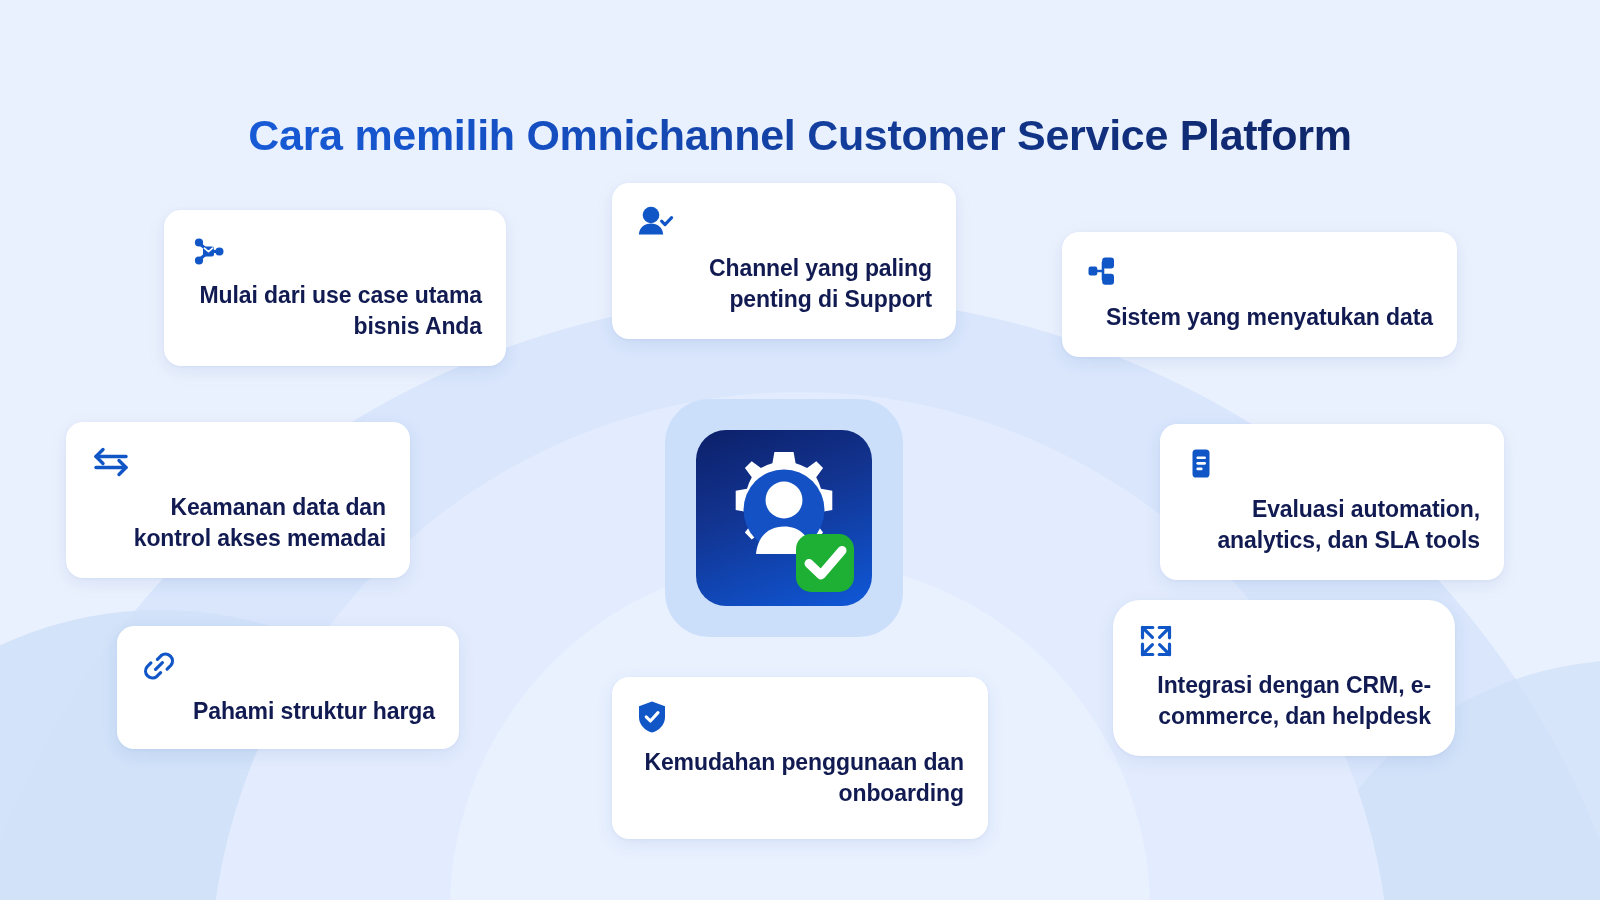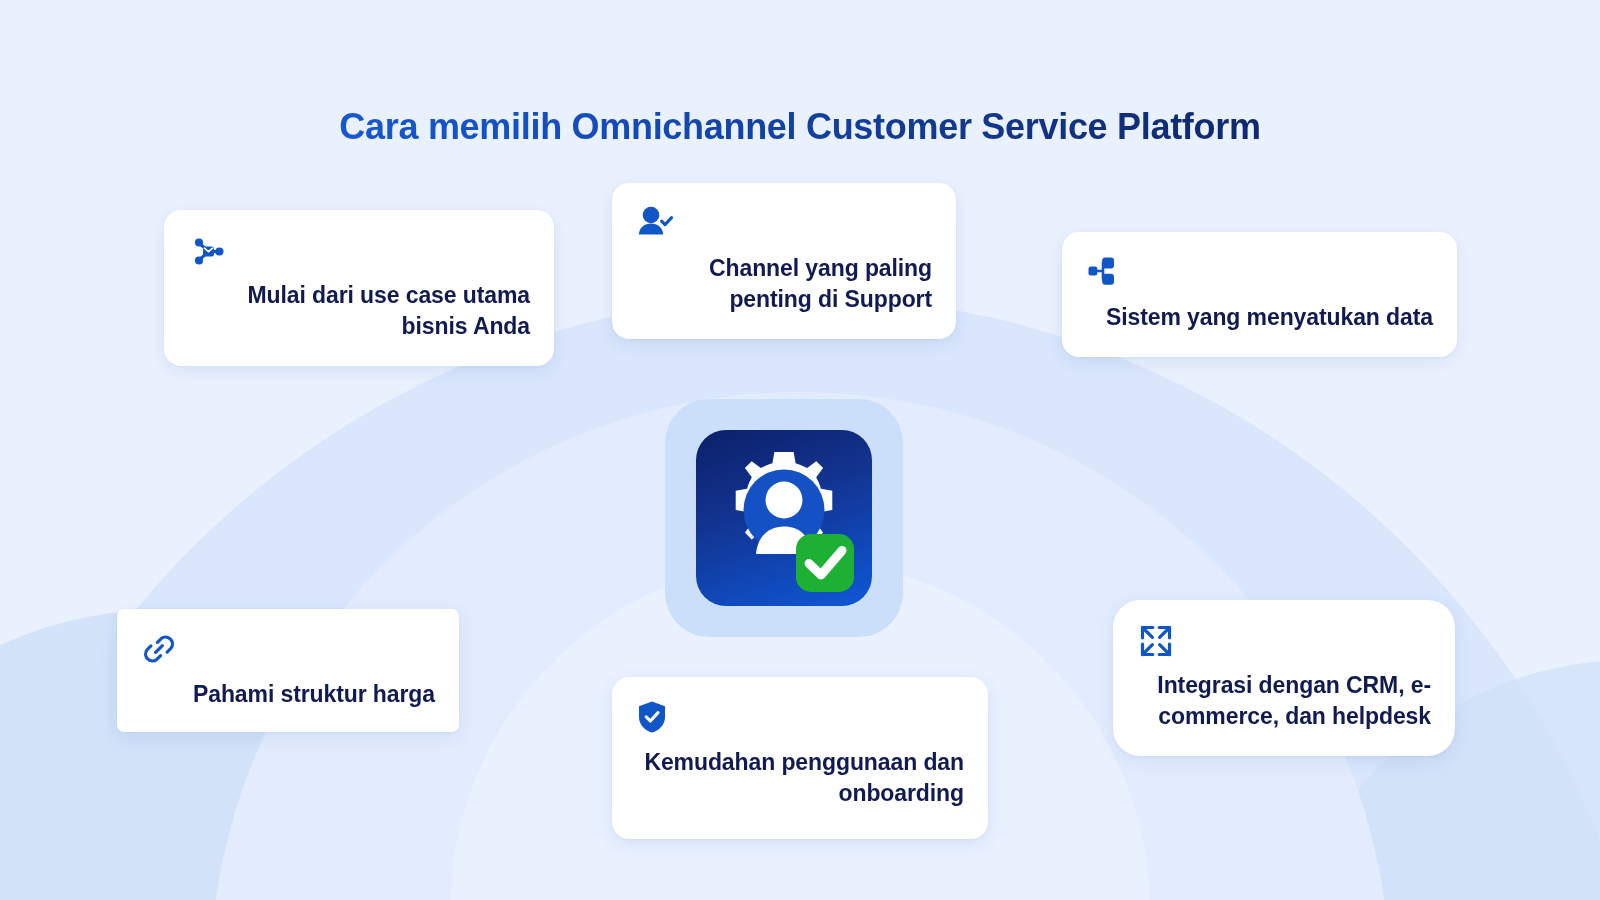--- a/index.html
+++ b/index.html
@@ -80,21 +80,21 @@
     opacity: .7;
   }
 
   
   .title {
     position: absolute;
     left: 0;
     right: 0;
     top: 82px;
     text-align: center;
-    font-size: 36px;
+    font-size: 43px;
     font-weight: 700;
     letter-spacing: -0.3px;
     background: linear-gradient(90deg, #1a64e6 0%, #1550c4 32%, #11307f 68%, #0c1b52 100%);
     -webkit-background-clip: text;
     background-clip: text;
     color: transparent;
     -webkit-text-fill-color: transparent;
     white-space: nowrap;
   }
 
@@ -118,25 +118,25 @@
   .card-label {
     font-size: 23px;
     font-weight: 700;
     line-height: 1.34;
     color: #111b52;
     letter-spacing: -0.1px;
     text-align: right;
   }
 
   
-  #card-use-case      { left: 164px;  top: 210px;  width: 390px;  }
+  #card-use-case      { left: 164px;  top: 210px;  width: 342px;  }
   #card-channel       { left: 612px;  top: 183px;  width: 344px;  }
   #card-system        { left: 1062px; top: 232px;  width: 395px;  }
   #card-security      { left: 66px;   top: 422px;  width: 344px;  }
-  #card-pricing       { left: 117px;  top: 609px;  width: 342px;  padding-bottom: 22px; border-radius: 7px; }
+  #card-pricing       { left: 117px;  top: 626px;  width: 342px;  padding-bottom: 22px; }
   #card-ease          { left: 612px;  top: 677px;  width: 376px;  padding-bottom: 30px; }
   #card-evaluation    { left: 1160px; top: 424px;  width: 344px;  }
   #card-integration   { left: 1113px; top: 600px;  width: 342px; border-radius: 27px;  }
 
   
   .hero-wrap {
     position: absolute;
     left: 665px;
     top: 399px;
     width: 238px;
@@ -209,20 +209,31 @@
       <svg width="38" height="34" viewBox="0 0 38 34" fill="none">
         <path d="M10 17 L17 17 L17 8.5 M17 17 L17 25.5" stroke="#1156c7" stroke-width="2.6" stroke-linecap="round" stroke-linejoin="round" fill="none"></path>
         <rect x="2.5" y="12.6" width="8.8" height="8.8" rx="2.2" fill="#1156c7"></rect>
         <rect x="16.2" y="3.6" width="11.8" height="11" rx="3" fill="#1156c7"></rect>
         <rect x="16.2" y="19.8" width="11.8" height="11" rx="3" fill="#1156c7"></rect>
       </svg>
     </span>
     <div class="card-label">Sistem yang menyatukan data</div>
   </div>
 
+  <div class="card" id="card-security">
+    <span class="card-icon">
+      <svg width="42" height="34" viewBox="0 0 42 34" fill="none">
+        <path d="M36 12.5 L6 12.5" stroke="#1156c7" stroke-width="3.4" stroke-linecap="round"></path>
+        <path d="M13 5.5 L6 12.5 L13 19.5" stroke="#1156c7" stroke-width="3.4" stroke-linecap="round" stroke-linejoin="round" fill="none"></path>
+        <path d="M6 23.5 L36 23.5" stroke="#1156c7" stroke-width="3.4" stroke-linecap="round"></path>
+        <path d="M29 16.5 L36 23.5 L29 30.5" stroke="#1156c7" stroke-width="3.4" stroke-linecap="round" stroke-linejoin="round" fill="none"></path>
+      </svg>
+    </span>
+    <div class="card-label">Keamanan data dan kontrol akses memadai</div>
+  </div>
 
   <div class="card" id="card-pricing">
     <span class="card-icon">
       <svg width="36" height="36" viewBox="0 0 36 36" fill="none">
         <path d="M14.6 21.4 L21.4 14.6" stroke="#1156c7" stroke-width="3.2" stroke-linecap="round"></path>
         <path d="M19.6 24.6 L15.8 28.4 A6.9 6.9 0 0 1 6.1 18.7 L9.9 14.9" stroke="#1156c7" stroke-width="3.2" stroke-linecap="round" fill="none"></path>
         <path d="M16.4 11.4 L20.2 7.6 A6.9 6.9 0 0 1 29.9 17.3 L26.1 21.1" stroke="#1156c7" stroke-width="3.2" stroke-linecap="round" fill="none"></path>
       </svg>
     </span>
     <div class="card-label">Pahami struktur harga</div>
@@ -231,20 +242,31 @@
   <div class="card" id="card-ease">
     <span class="card-icon">
       <svg width="32" height="36" viewBox="0 0 32 36" fill="none">
         <path d="M16 2.5 L29 7.2 V18 C29 26 22.8 31.6 16 33.6 C9.2 31.6 3 26 3 18 V7.2 Z" fill="#1156c7"></path>
         <path d="M10.2 17.8 L14.4 22 L22 13.6" stroke="#ffffff" stroke-width="3.1" stroke-linecap="round" stroke-linejoin="round" fill="none"></path>
       </svg>
     </span>
     <div class="card-label">Kemudahan penggunaan dan onboarding</div>
   </div>
 
+  <div class="card" id="card-evaluation">
+    <span class="card-icon">
+      <svg width="34" height="36" viewBox="0 0 34 36" fill="none">
+        <rect x="8.5" y="3.5" width="17" height="28" rx="3.6" fill="#1156c7"></rect>
+        <rect x="12.4" y="10.4" width="9.6" height="2.7" rx="1.35" fill="#ffffff"></rect>
+        <rect x="12.4" y="16.0" width="9.6" height="2.7" rx="1.35" fill="#ffffff"></rect>
+        <rect x="12.4" y="21.6" width="6.2" height="2.7" rx="1.35" fill="#ffffff"></rect>
+      </svg>
+    </span>
+    <div class="card-label">Evaluasi automation, analytics, dan SLA tools</div>
+  </div>
 
   <div class="card" id="card-integration">
     <span class="card-icon">
       <svg width="38" height="38" viewBox="0 0 38 38" fill="none">
         <g stroke="#1156c7" stroke-width="3.2" stroke-linecap="round" stroke-linejoin="round" fill="none">
           <path d="M15.8 5.5 H5.5 V15.8"></path>
           <path d="M5.5 5.5 L15.4 15.4"></path>
           <path d="M22.2 5.5 H32.5 V15.8"></path>
           <path d="M32.5 5.5 L22.6 15.4"></path>
           <path d="M15.8 32.5 H5.5 V22.2"></path>

